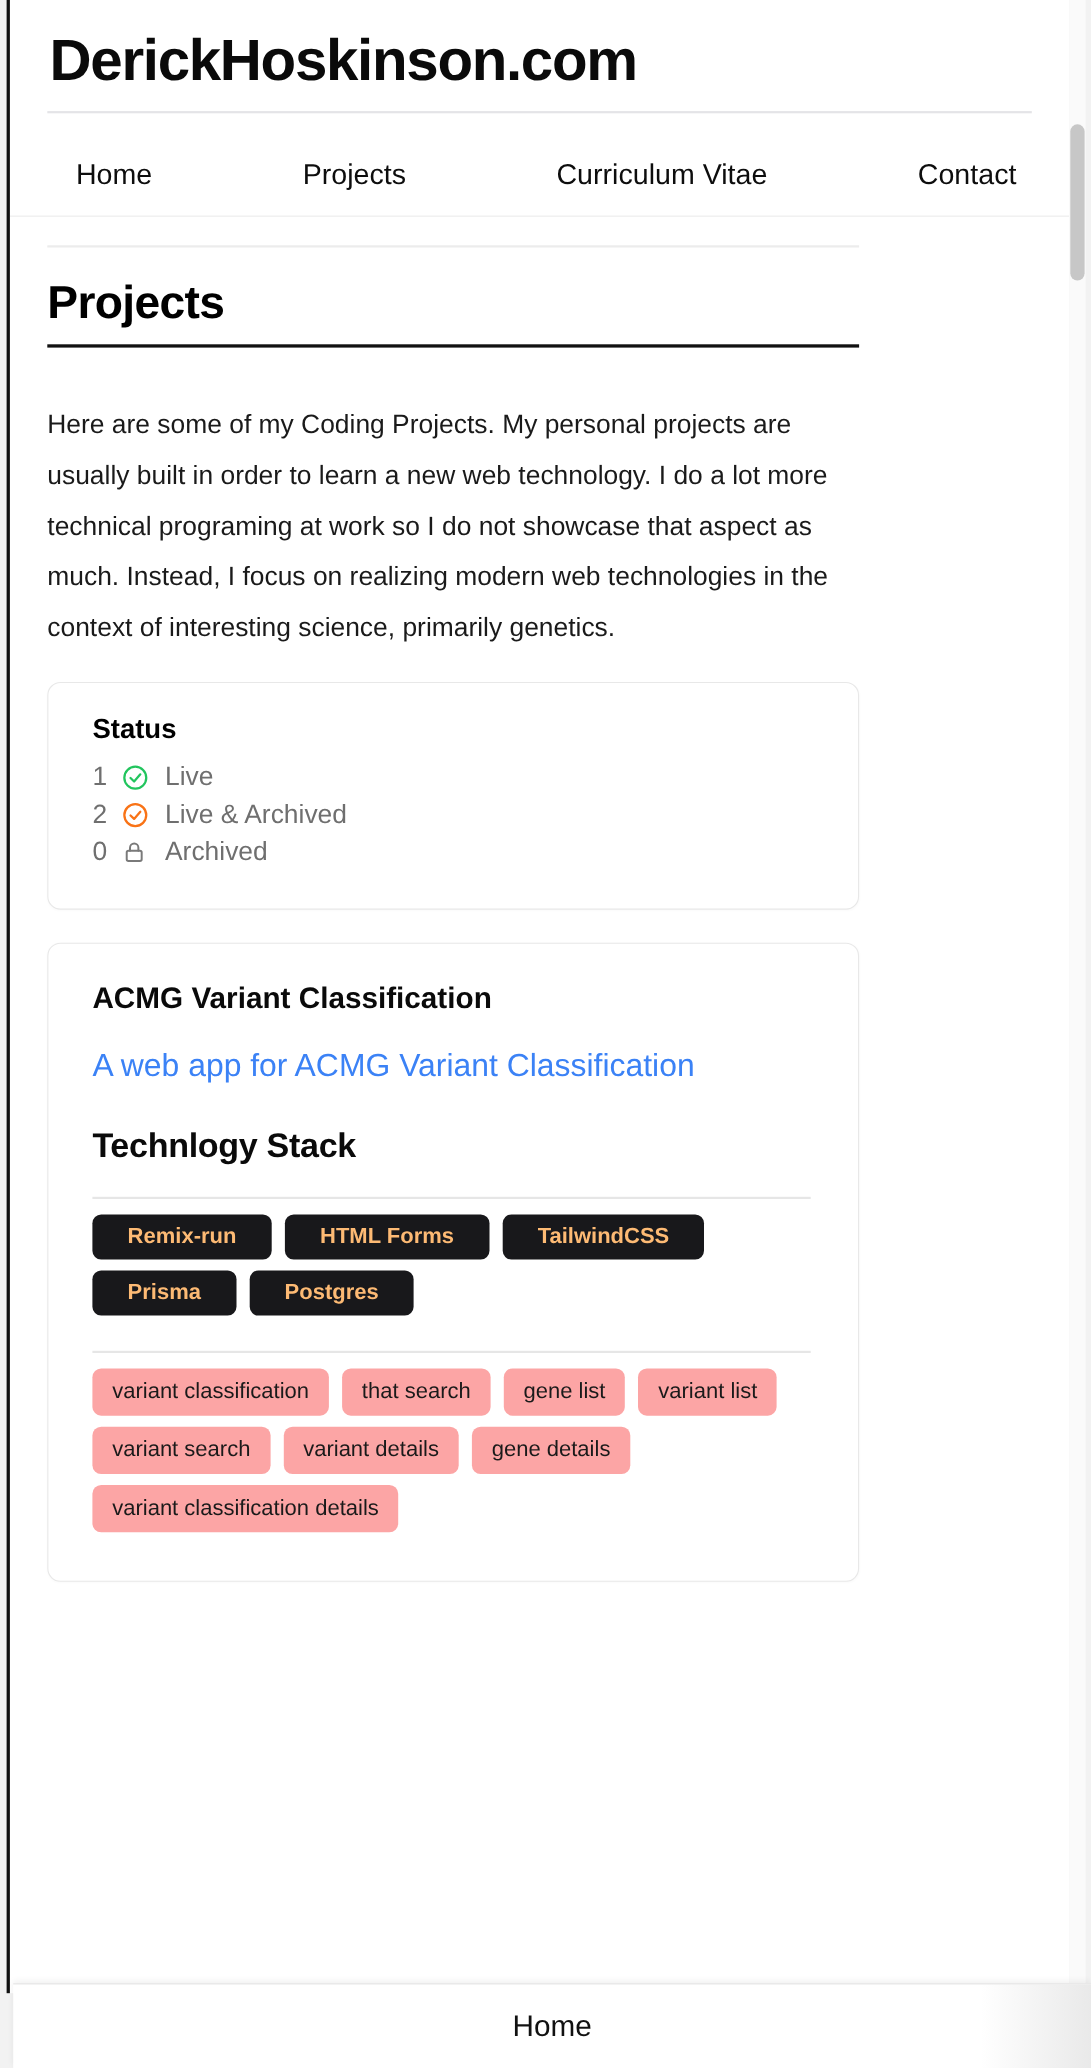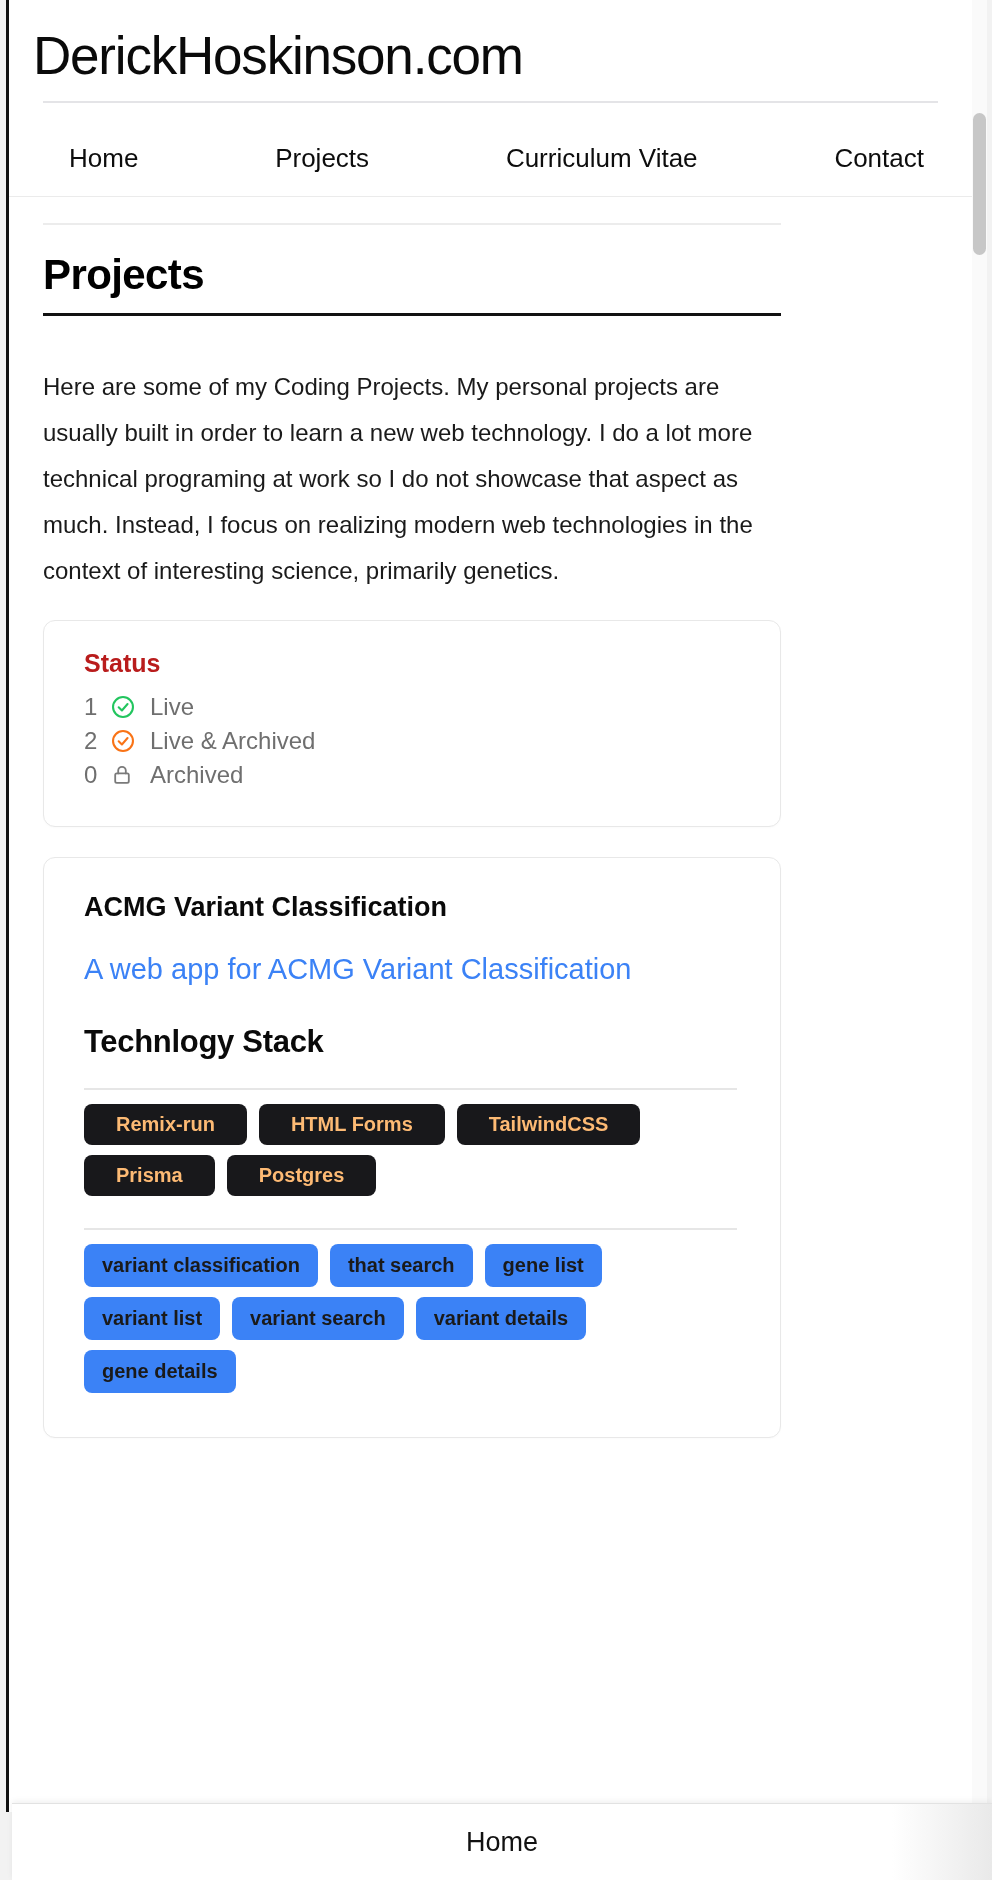--- a/index.html
+++ b/index.html
@@ -39,24 +39,24 @@
     padding: 0;
     background: #ffffff;
   }
 
   
   .site-header {
     padding: 26px 0 0 0;
   }
   .site-title {
     font-size: 53px;
-    font-weight: 400;
+    font-weight: 700;
     letter-spacing: -1.2px;
     color: #0a0a0a;
-    padding: 0 34px 16px 24px;
+    padding: 0 34px 16px 36px;
     line-height: 1.12;
     white-space: nowrap;
   }
   .title-rule {
     height: 2px;
     background: #e4e4e7;
     margin: 0 34px 0 34px;
   }
 
   
@@ -115,21 +115,21 @@
     width: 738px;
     margin-bottom: 30px;
     box-shadow: 0 1px 2px rgba(0,0,0,0.02);
   }
 
   .status-card { padding: 28px 40px 34px 40px; }
 
   .status-heading {
     font-size: 25px;
     font-weight: 700;
-    color: #b91c1c;
+    color: #000000;
     margin-bottom: 12px;
   }
   .status-list { list-style: none; }
   .status-row {
     display: flex;
     align-items: center;
     height: 34px;
     font-size: 24px;
     color: #6f6f6f;
   }
@@ -187,24 +187,24 @@
     color: #fdba74;
     font-size: 20px;
     font-weight: 700;
     border-radius: 8px;
     padding: 9px 32px;
     white-space: nowrap;
     cursor: pointer;
   }
 
   .pill-light {
-    background: #3b82f6;
+    background: #fca5a5;
     color: #1a1a1a;
     font-size: 20px;
-    font-weight: 700;
+    font-weight: 400;
     border-radius: 8px;
     padding: 10px 18px;
     white-space: nowrap;
     cursor: pointer;
   }
   .features-row { margin-bottom: 0; }
 
   
   .scrollbar-track {
     position: absolute;
@@ -344,20 +344,21 @@
           <div class="block-rule"></div>
 
           <div class="pill-row features-row">
             <span class="pill-light">variant classification</span>
             <span class="pill-light">that search</span>
             <span class="pill-light">gene list</span>
             <span class="pill-light">variant list</span>
             <span class="pill-light">variant search</span>
             <span class="pill-light">variant details</span>
             <span class="pill-light">gene details</span>
+            <span class="pill-light">variant classification details</span>
           </div>
 
         </section>
 
       </main>
     </div>
   </div>
 
   <div class="scrollbar-track"></div>
   <div class="scrollbar-thumb"></div>

